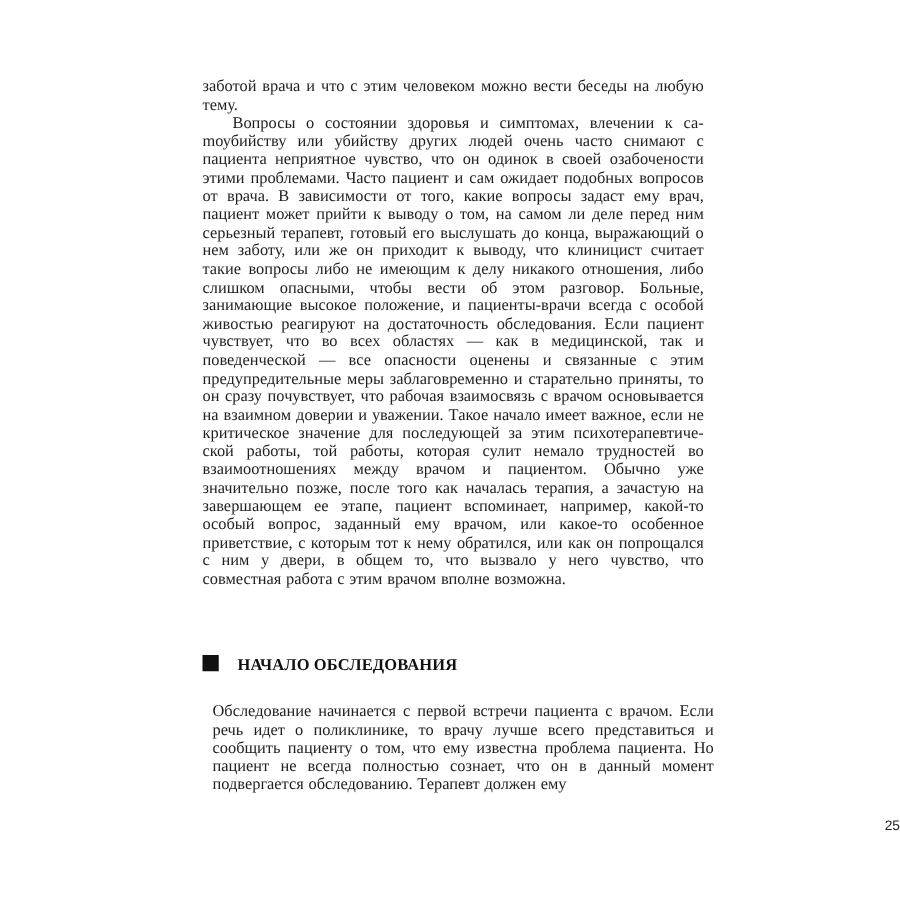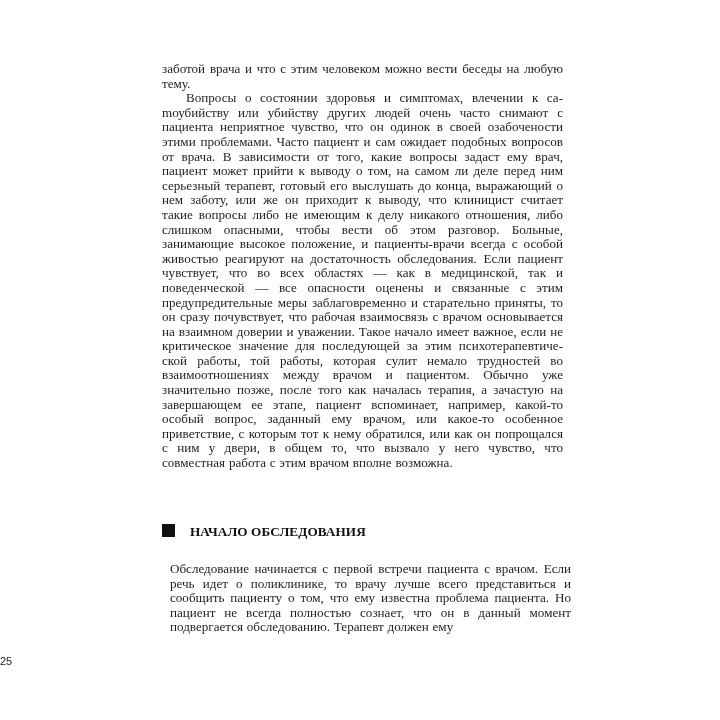--- a/index.html
+++ b/index.html
@@ -60,21 +60,21 @@
       position: absolute;
       left: 170px;
       top: 562px;
       width: 401px;
     }
     .page-number {
       position: absolute;
       left: 0;
       width: 720px;
       top: 655px;
-      text-align: left;
+      text-align: right;
       font-family: "Liberation Sans", "DejaVu Sans", sans-serif;
       font-size: 11px;
       color: #222222;
     }
   </style>
 </head>
 <body>
 
 <div class="page">
   <p class="para first-noindent">заботой врача и что с этим человеком можно вести беседы на любую тему.</p>

